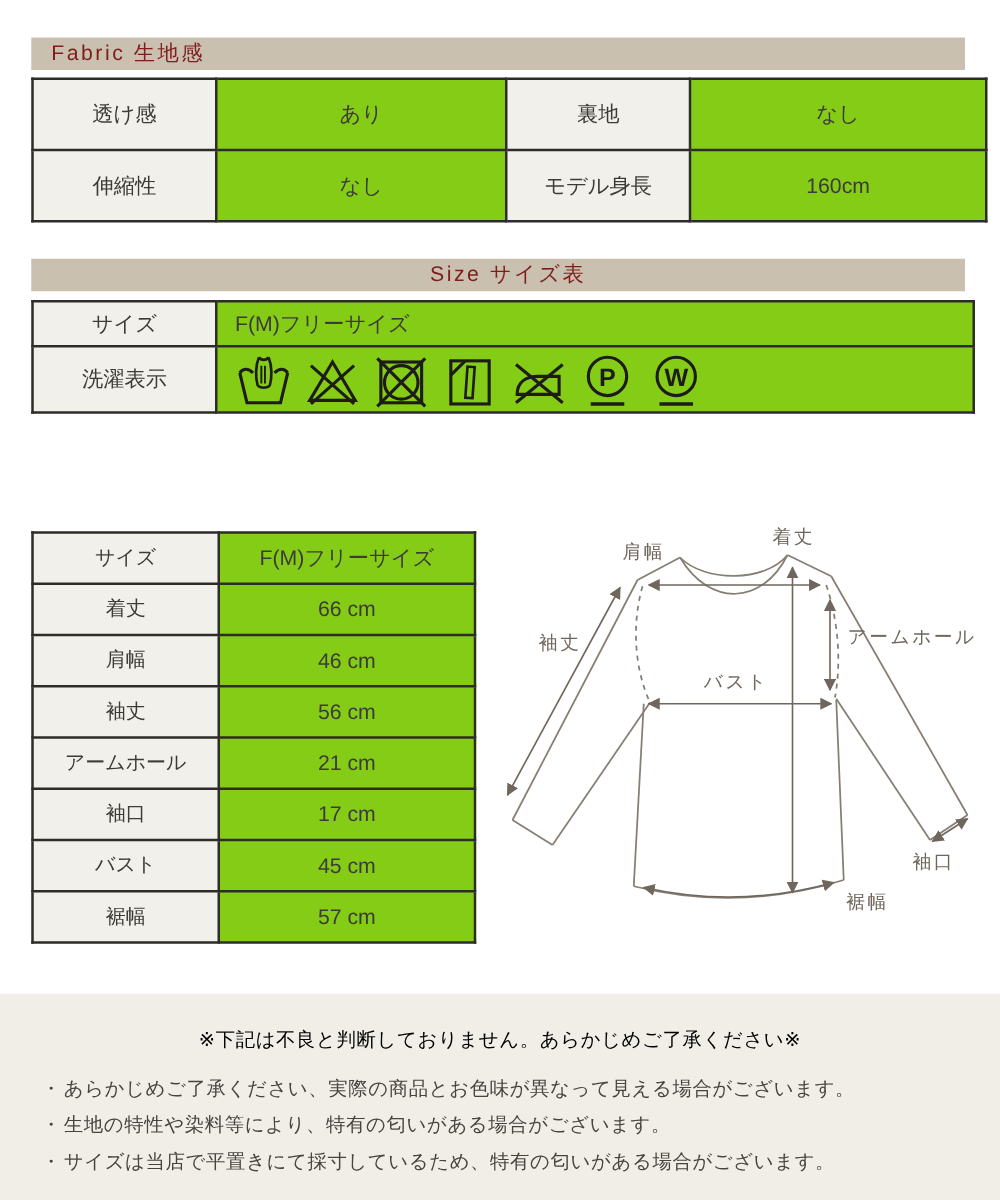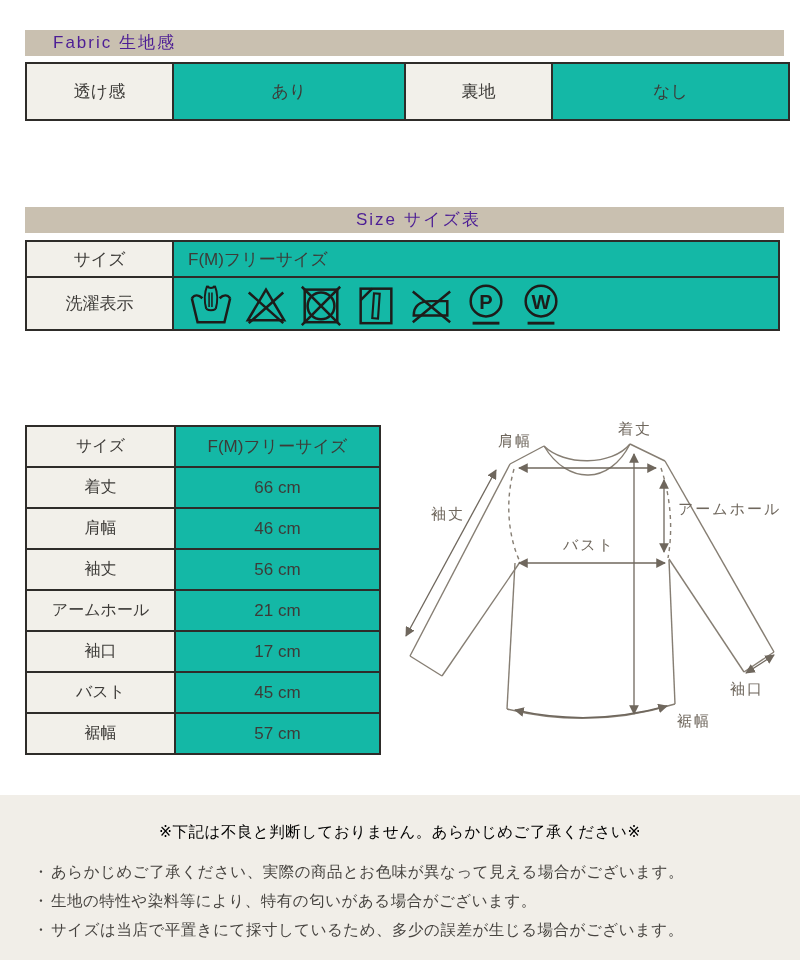--- a/index.html
+++ b/index.html
@@ -1,31 +1,31 @@
 <!DOCTYPE html>
 <html><head>
 <meta charset="utf-8">
 <style>
   html,body{margin:0;padding:0;background:#ffffff;}
   body{font-family:"Liberation Sans","DejaVu Sans",sans-serif;color:#3d3b38;}
   .page{position:relative;width:800px;height:960px;background:#ffffff;overflow:hidden;}
 
   
   .banner{position:absolute;left:25px;width:731px;height:26px;background:#c9c0b0;
-          color:#4c1d95;font-size:17px;letter-spacing:2px;line-height:26px;
-          padding-left:28px;font-weight:400;}
+          color:#7f1d1d;font-size:17px;letter-spacing:2px;line-height:26px;
+          padding-left:16px;font-weight:400;}
   .banner.fabric{top:30px;}
   .banner.size{top:207px;text-align:center;}
 
   
   table.tbl{border-collapse:collapse;table-layout:fixed;position:absolute;}
   table.tbl td{border:2px solid #2e2c29;text-align:center;vertical-align:middle;
                font-size:17px;color:#3d3b38;padding:0;}
   td.h{background:#f2f0ea;}
-  td.v{background:#14b8a6;}
+  td.v{background:#84cc16;}
 
   table.fabric-tbl{left:25px;top:62px;width:755px;}
   table.fabric-tbl tr{height:57px;}
   table.fabric-tbl td:nth-child(1),table.fabric-tbl td:nth-child(3){width:145px;}
   table.fabric-tbl td:nth-child(2){width:230px;}
   table.fabric-tbl td:nth-child(4){width:235px;}
 
   table.size-tbl{left:25px;top:240px;width:755px;}
   table.size-tbl td:nth-child(1){width:145px;}
   table.size-tbl tr.r1,table.size-tbl tr.r2{height:36px;}
@@ -63,20 +63,26 @@
     <span>Fabric 生地感</span>
   </div>
 
   <table class="tbl fabric-tbl">
     <tbody>
         <tr>
       <td class="h">透け感</td>
       <td class="v">あり</td>
       <td class="h">裏地</td>
       <td class="v">なし</td>
+    </tr>
+    <tr>
+      <td class="h">伸縮性</td>
+      <td class="v">なし</td>
+      <td class="h">モデル身長</td>
+      <td class="v">160cm</td>
     </tr>
   </tbody>
     </table>
 
   <div class="banner size">
     <span>Size サイズ表</span>
   </div>
 
   <table class="tbl size-tbl">
     <tbody>
@@ -227,18 +233,18 @@
       <li>
         <span class="bullet">・</span>
         <span>あらかじめご了承ください、実際の商品とお色味が異なって見える場合がございます。</span>
       </li>
       <li>
         <span class="bullet">・</span>
         <span>生地の特性や染料等により、特有の匂いがある場合がございます。</span>
       </li>
       <li>
         <span class="bullet">・</span>
-        <span>サイズは当店で平置きにて採寸しているため、多少の誤差が生じる場合がございます。</span>
+        <span>サイズは当店で平置きにて採寸しているため、特有の匂いがある場合がございます。</span>
       </li>
     </ul>
   </div>
 
 </div>
 
 </body></html>

